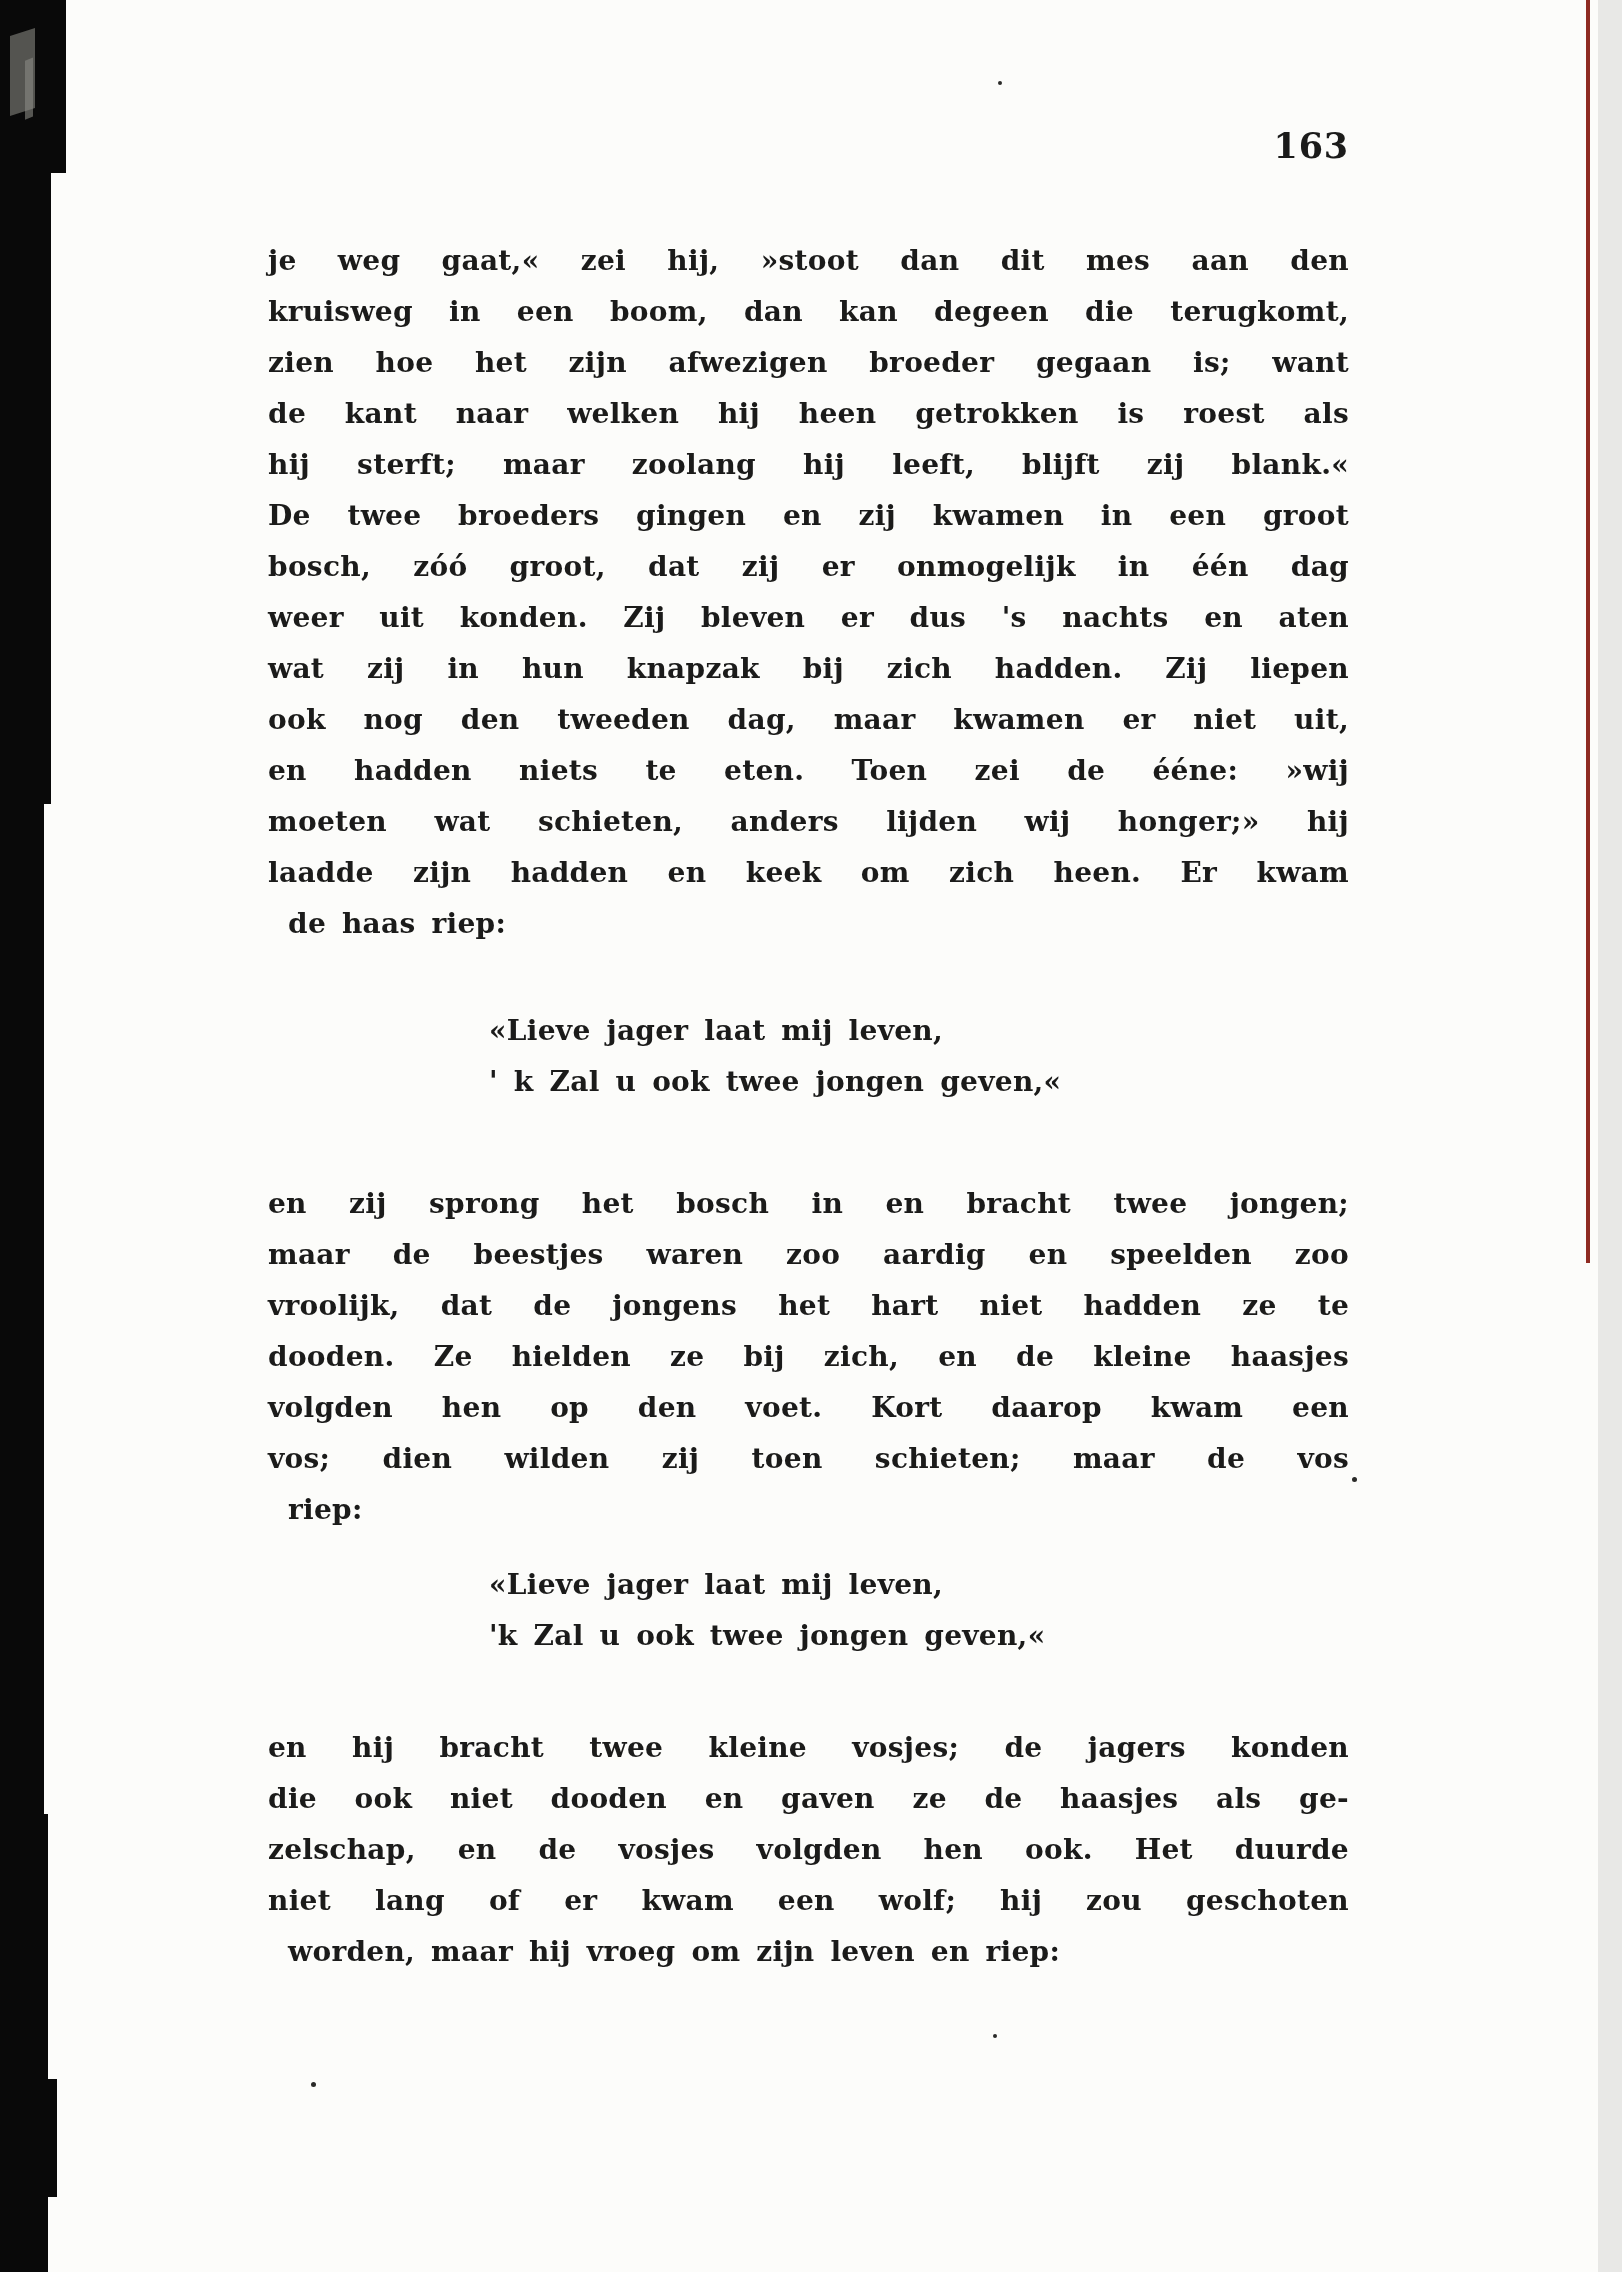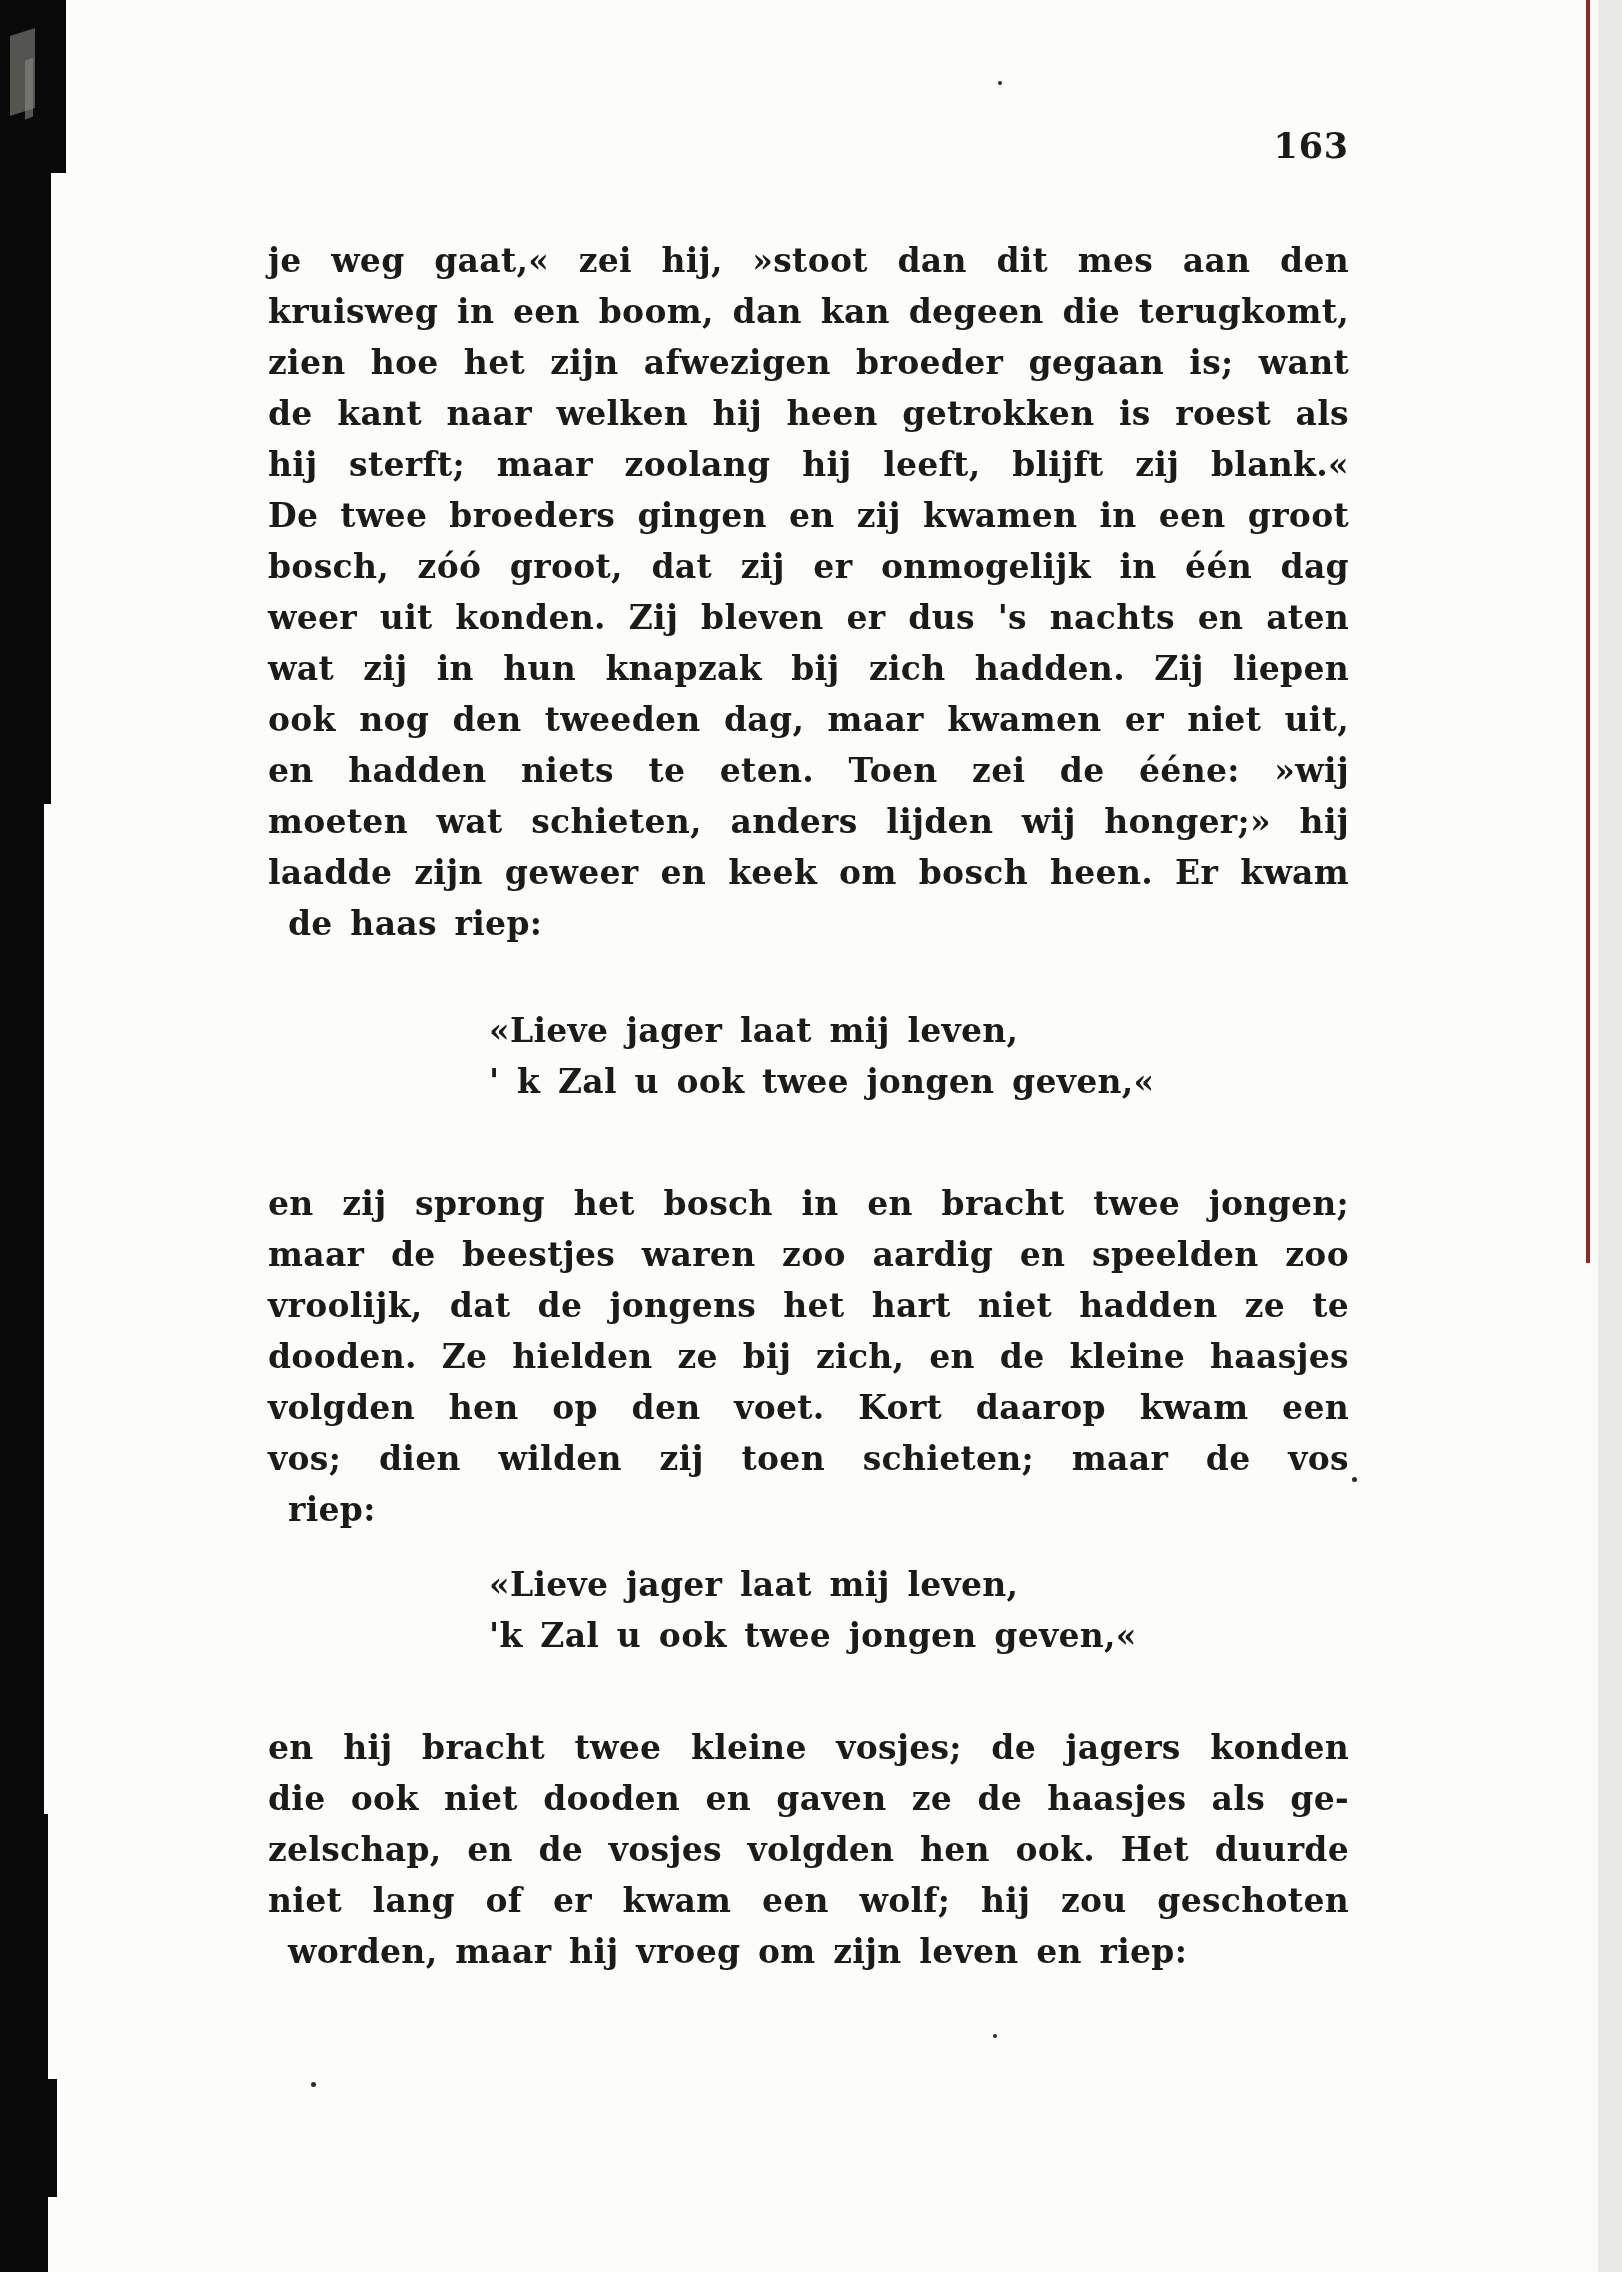--- a/index.html
+++ b/index.html
@@ -61,21 +61,21 @@
     top: 126px;
     width: 1081px;
   }
   .page-number {
     font-size: 35px;
     line-height: 40px;
     text-align: right;
     letter-spacing: 0.8px;
   }
   .paragraph, .verse {
-    font-size: 33px;
+    font-size: 28px;
     letter-spacing: 0.3px;
     word-spacing: 3.4px;
   }
   .line {
     line-height: 51px;
     white-space: normal;
   }
   .paragraph .line {
     text-align: justify;
     text-align-last: justify;
@@ -136,21 +136,21 @@
         <div class="line">zien hoe het zijn afwezigen broeder gegaan is; want</div>
         <div class="line">de kant naar welken hij heen getrokken is roest als</div>
         <div class="line">hij sterft; maar zoolang hij leeft, blijft zij blank.«</div>
         <div class="line">De twee broeders gingen en zij kwamen in een groot</div>
         <div class="line">bosch, zóó groot, dat zij er onmogelijk in één dag</div>
         <div class="line">weer uit konden. Zij bleven er dus 's nachts en aten</div>
         <div class="line">wat zij in hun knapzak bij zich hadden. Zij liepen</div>
         <div class="line">ook nog den tweeden dag, maar kwamen er niet uit,</div>
         <div class="line">en hadden niets te eten. Toen zei de ééne: »wij</div>
         <div class="line">moeten wat schieten, anders lijden wij honger;» hij</div>
-        <div class="line">laadde zijn geweer en keek om bosch heen. Er kwam</div>
+        <div class="line">laadde zijn hadden en keek om zich heen. Er kwam</div>
         <div class="line">de haas riep:</div>
       </div>
 
     <div class="verse v1">
         <div class="line">«Lieve jager laat mij leven,</div>
         <div class="line">' k Zal u ook twee jongen geven,«</div>
       </div>
 
     <div class="paragraph p2">
         <div class="line">en zij sprong het bosch in en bracht twee jongen;</div>

